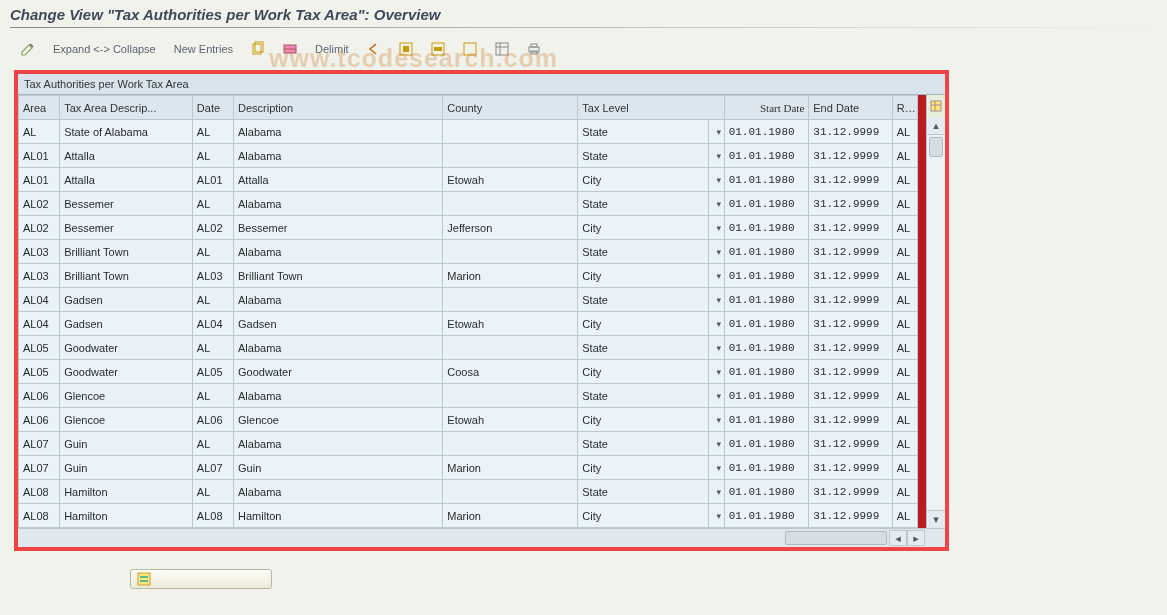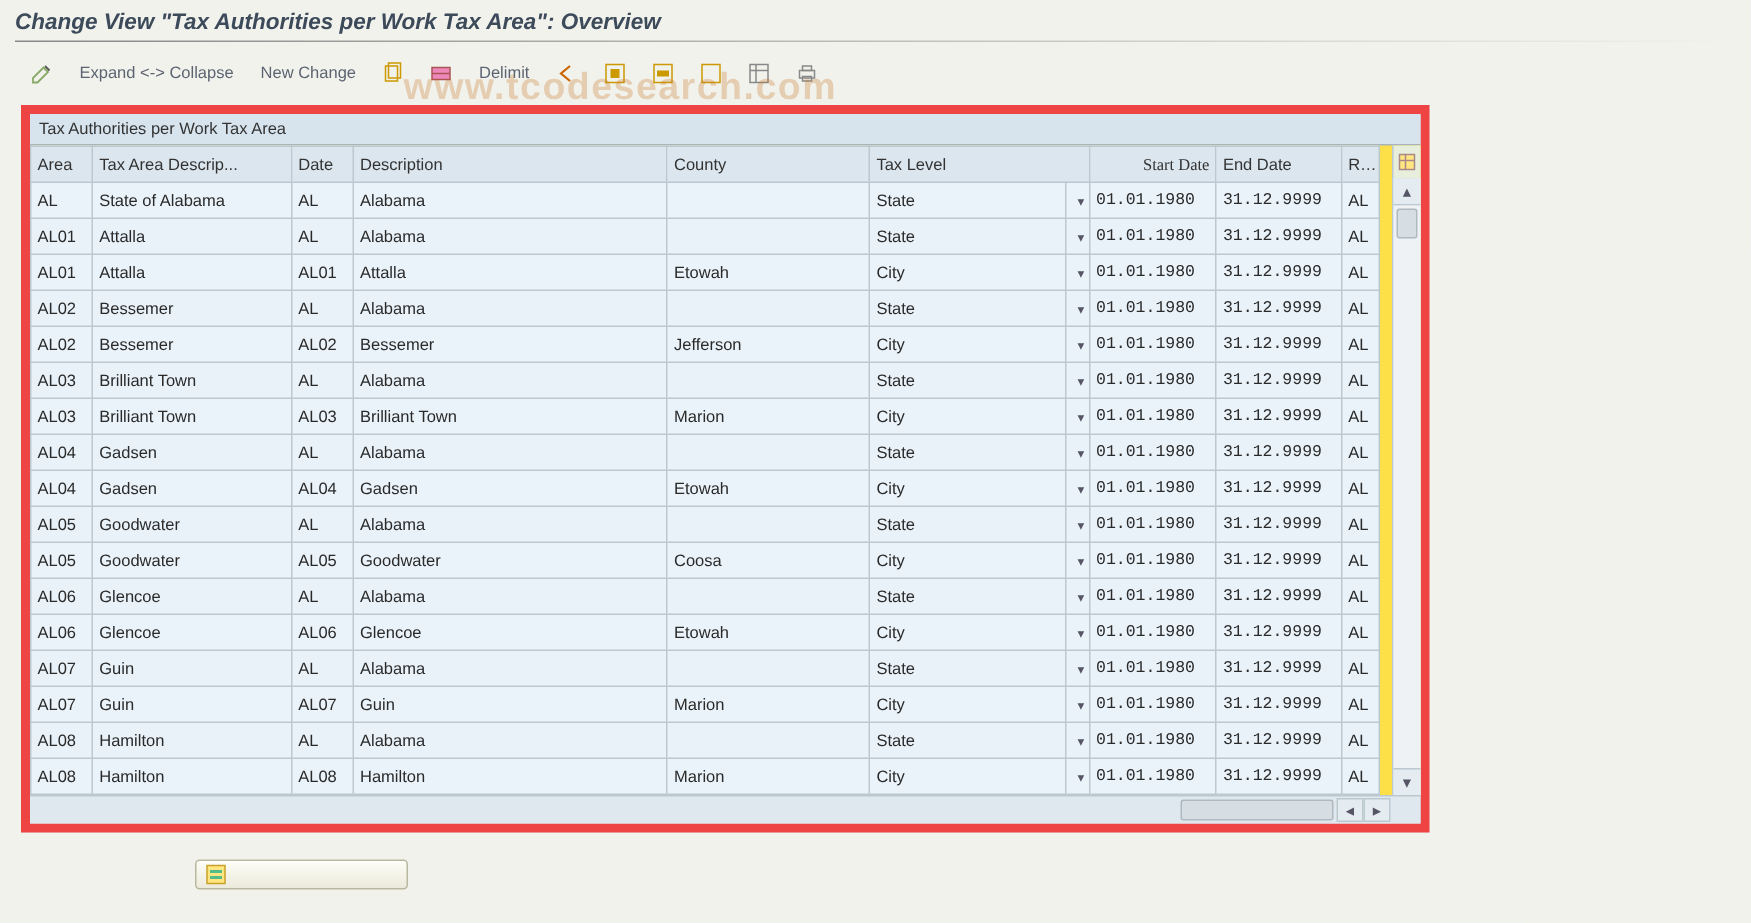--- a/index.html
+++ b/index.html
@@ -69,33 +69,33 @@
     color: rgba(200,120,40,0.3);
     pointer-events: none;
     font-family: Arial;
     letter-spacing: 1px;
   }
 
   
   .panel {
     margin: 4px 10px 0 14px;
     width: 927px;
-    border: 6px solid #ef4444;
+    border: 4px solid #ef4444;
     background: #d7e4ed;
     box-shadow: 0 0 0 1px #e7eef4 inset;
   }
   .panel-title {
     padding: 4px 6px;
     font-size: 11px;
     color: #333;
     background: #d7e4ed;
   }
 
   .grid-wrap {
-    background: #fde047;
+    background: #b91c1c;
     border-top: 1px solid #a9b5bd;
     position: relative;
   }
 
   table.grid {
     border-collapse: collapse;
     table-layout: fixed;
     width: 900px;
     background: #e9f2f8;
   }
@@ -224,21 +224,21 @@
 <div class="watermark">www.tcodesearch.com</div>
 
 <div class="toolbar">
   <span class="tb-btn" title="Display/Change">
     <svg class="ico16" viewBox="0 0 16 16">
         <path d="M2 11l7-7 3 3-7 7H2v-3z" fill="none" stroke="#8a6" stroke-width="1.2"></path>
         <path d="M10 3l3 3" stroke="#555" stroke-width="1.2"></path>
       </svg>
   </span>
   <span class="tb-text">Expand &lt;-&gt; Collapse</span>
-  <span class="tb-text">New Change</span>
+  <span class="tb-text">New Entries</span>
 
   <span class="tb-btn" title="Copy As...">
     <svg class="ico16" viewBox="0 0 16 16">
         <rect x="3" y="3" width="8" height="10" fill="none" stroke="#c90"></rect>
         <rect x="5" y="1" width="8" height="10" fill="none" stroke="#c90"></rect>
       </svg>
   </span>
   <span class="tb-btn" title="Delete">
     <svg class="ico16" viewBox="0 0 16 16">
         <rect x="2" y="4" width="12" height="8" fill="#e8b" stroke="#a55"></rect>

